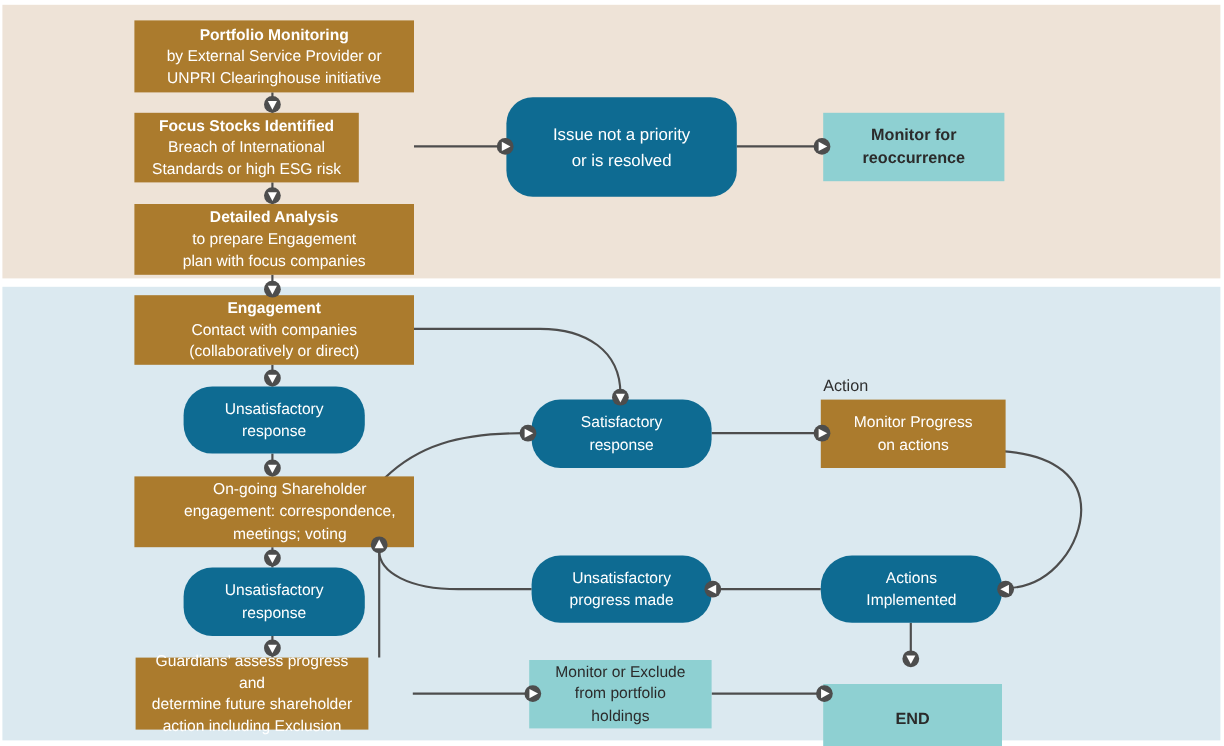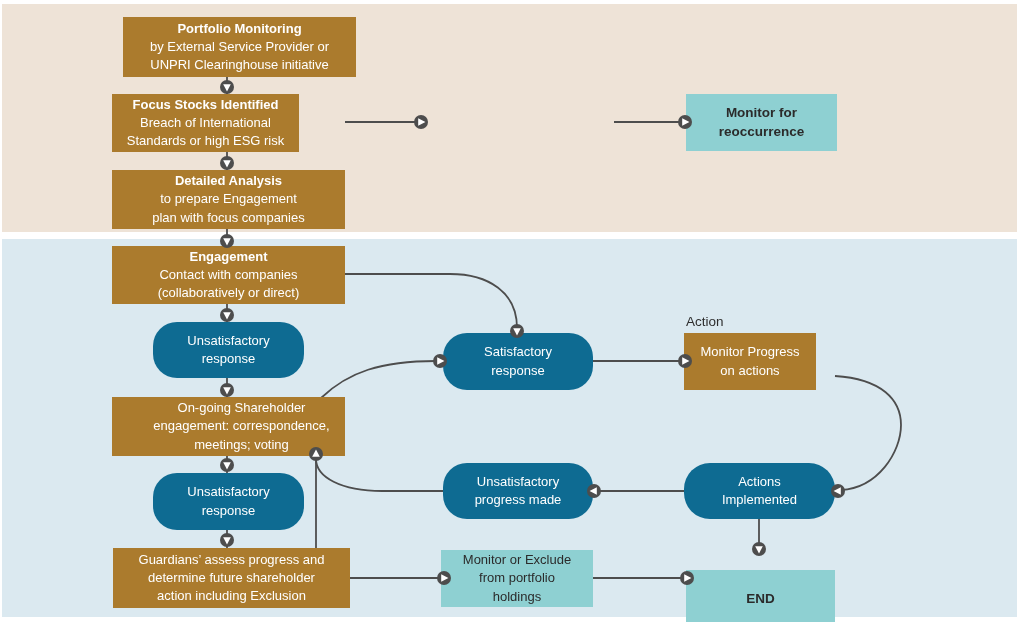--- a/index.html
+++ b/index.html
@@ -55,21 +55,21 @@
       <path d="M835 376 C882 379 901 400 901 425 C901 452 878 488 841 490"></path>
       <path d="M684 491 H597"></path>
       <path d="M443 491 H382 C341 491 316 477 316 459"></path>
       <path d="M316 548 V458"></path>
       <path d="M759 519 V545"></path>
       <path d="M344 578 H440"></path>
       <path d="M593 578 H683"></path>
     </g>
   </svg>
 
-  <div class="node brown" style="left:123px;top:17px;width:233px;height:60px;">
+  <div class="node brown" style="left:112px;top:17px;width:233px;height:60px;">
     <div class="node-text">
       <span class="t">Portfolio Monitoring</span>
       <span class="b">by External Service Provider or
 UNPRI Clearinghouse initiative</span>
     </div>
   </div>
 
   <div class="node brown" style="left:112px;top:94px;width:187px;height:58px;">
     <div class="node-text">
       <span class="t">Focus Stocks Identified</span>
@@ -79,20 +79,24 @@
   </div>
 
   <div class="node brown" style="left:112px;top:170px;width:233px;height:59px;">
     <div class="node-text">
       <span class="t">Detailed Analysis</span>
       <span class="b">to prepare Engagement
 plan with focus companies</span>
     </div>
   </div>
 
+  <div class="node teal big" style="left:422px;top:81px;width:192px;height:83px;border-radius:22px;">
+    <div class="node-text"><span class="b">Issue not a priority
+or is resolved</span></div>
+  </div>
 
 
   <div class="node lteal bold-dark" style="left:686px;top:94px;width:151px;height:57px;">
     <div class="node-text"><span class="b">Monitor for
 reoccurrence</span></div>
   </div>
 
   <div class="node brown" style="left:112px;top:246px;width:233px;height:58px;">
     <div class="node-text">
       <span class="t">Engagement</span>
@@ -106,21 +110,21 @@
 response</span></div>
   </div>
 
   <div class="node teal" style="left:443px;top:333px;width:150px;height:57px;">
     <div class="node-text"><span class="b">Satisfactory
 response</span></div>
   </div>
 
   <div class="float-label" style="left:686px;top:314px;">Action</div>
 
-  <div class="node brown" style="left:684px;top:333px;width:132px;height:57px;">
+  <div class="node brown" style="left:684px;top:333px;width:154px;height:57px;">
     <div class="node-text"><span class="b">Monitor Progress
 on actions</span></div>
   </div>
 
   <div class="node brown" style="left:112px;top:397px;width:233px;height:59px;padding-left:32px;">
     <div class="node-text"><span class="b">On-going Shareholder
 engagement: correspondence,
 meetings; voting</span></div>
   </div>
 
@@ -132,21 +136,21 @@
   <div class="node teal" style="left:443px;top:463px;width:150px;height:56px;">
     <div class="node-text"><span class="b">Unsatisfactory
 progress made</span></div>
   </div>
 
   <div class="node teal" style="left:684px;top:463px;width:151px;height:56px;border-radius:26px;">
     <div class="node-text"><span class="b">Actions
 Implemented</span></div>
   </div>
 
-  <div class="node brown" style="left:113px;top:548px;width:237px;height:60px;">
+  <div class="node brown" style="left:113px;top:548px;width:194px;height:60px;">
     <div class="node-text"><span class="b">Guardians’ assess progress and
 determine future shareholder
 action including Exclusion</span></div>
   </div>
 
   <div class="node lteal" style="left:441px;top:550px;width:152px;height:57px;">
     <div class="node-text"><span class="b">Monitor or Exclude
 from portfolio
 holdings</span></div>
   </div>

